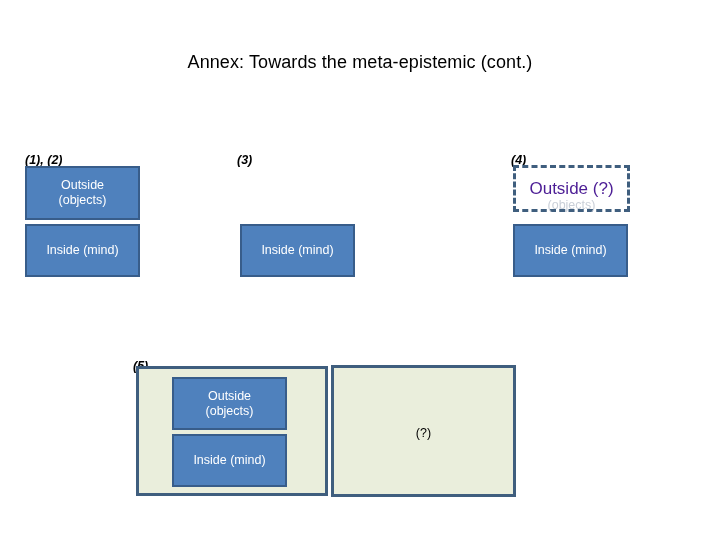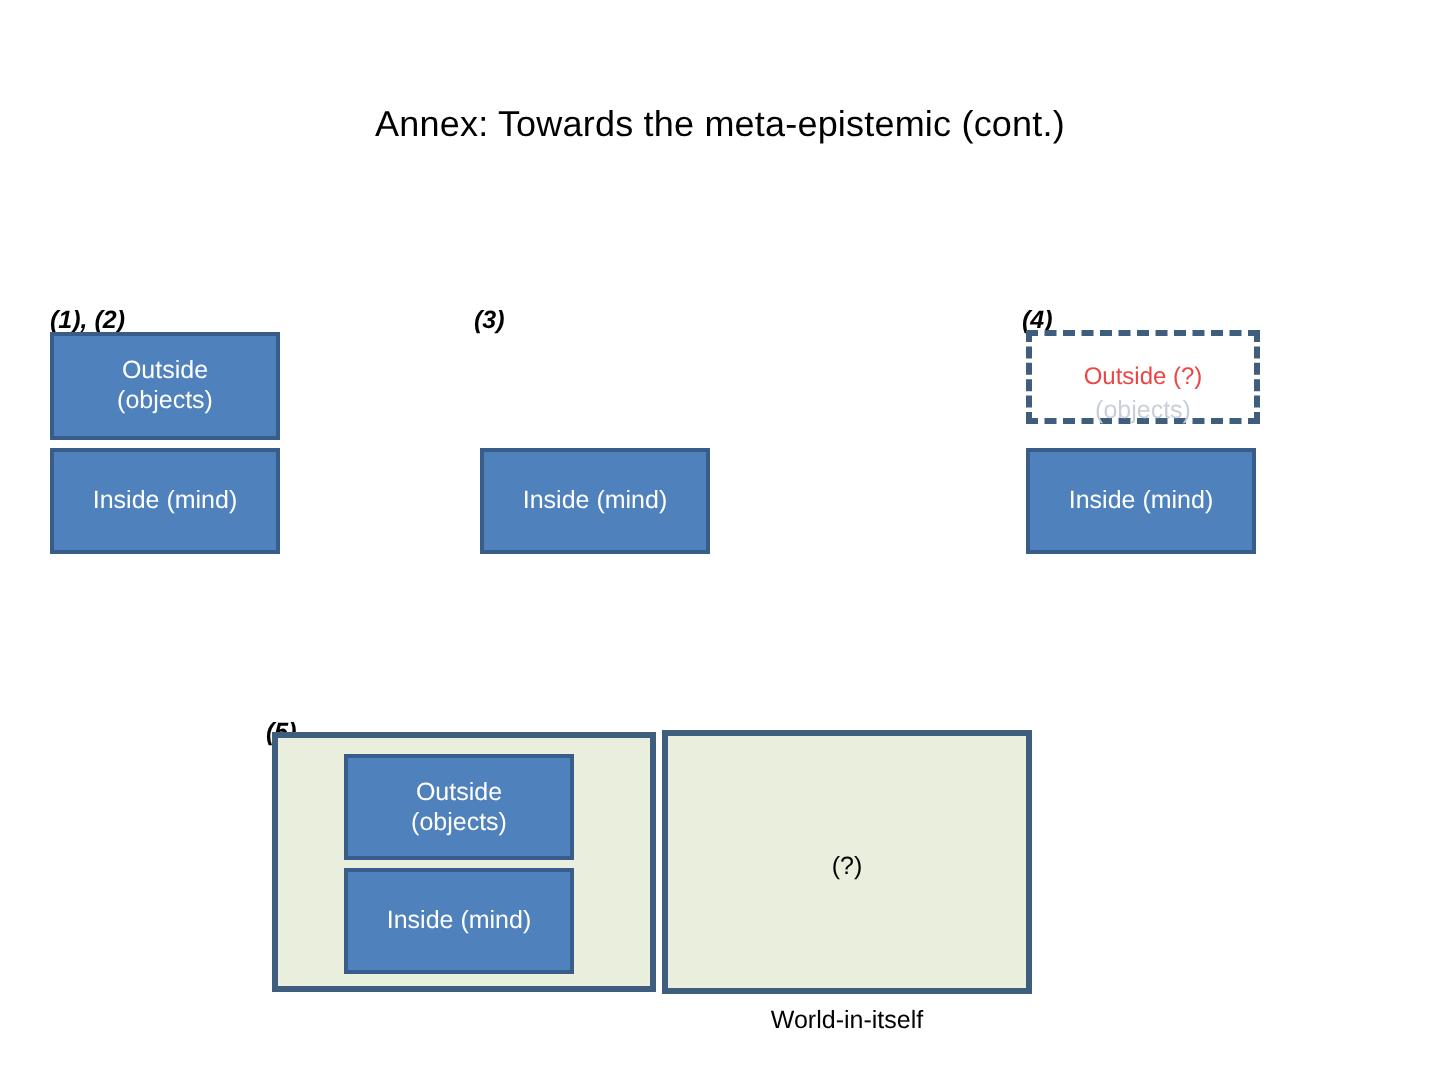--- a/index.html
+++ b/index.html
@@ -48,22 +48,22 @@
     align-items: center;
     justify-content: center;
     text-align: center;
     white-space: pre-line;
   }
   .dashed-box {
     position: absolute;
     box-sizing: border-box;
     background: #ffffff;
     border: 3px dashed #3F5E7E;
-    color: #ef4444;
-    font-size: 12px;
+    color: #4c1d95;
+    font-size: 17px;
     line-height: 15px;
     display: flex;
     align-items: center;
     justify-content: center;
     text-align: center;
   }
   .ghost-text {
     position: absolute;
     font-size: 12.5px;
     line-height: 15px;
@@ -126,15 +126,14 @@
   <div class="blue-box" style="left:172px; top:377px; width:115px; height:53px;">Outside
 (objects)</div>
 
   <div class="blue-box" style="left:172px; top:434px; width:115px; height:53px;">Inside (mind)</div>
 
   <div class="beige-panel" style="left:331px; top:365px; width:185px; height:132px;"></div>
 
   <div class="panel-qmark" style="left:331px; top:426px; width:185px;">(?)</div>
 
 
-  <div class="caption" style="left:331px; top:503px; width:185px;">World-in-itself</div>
 
 </div>
 
 </body></html>

